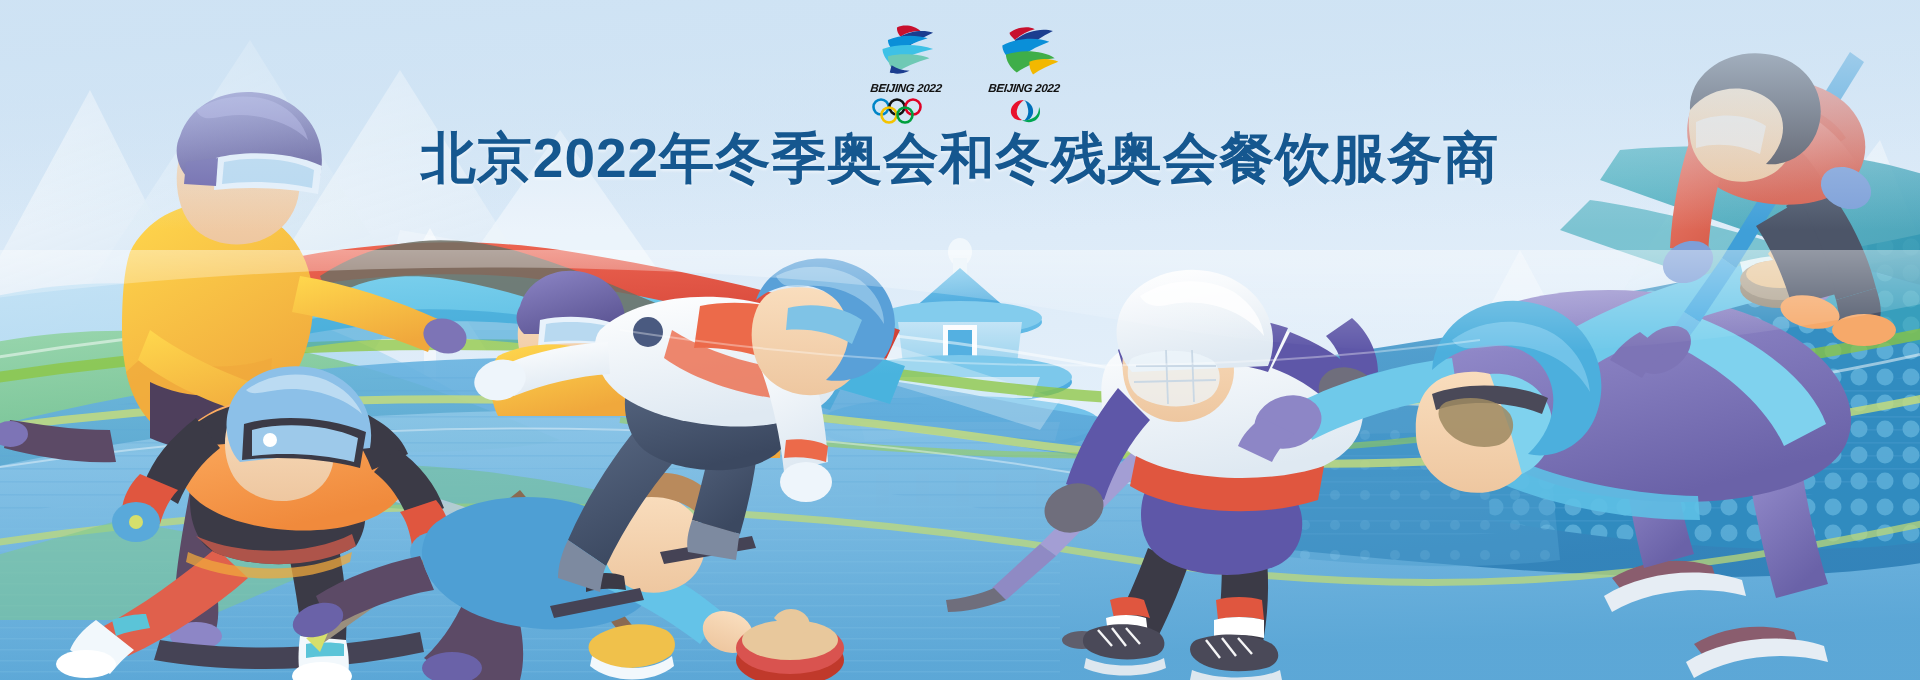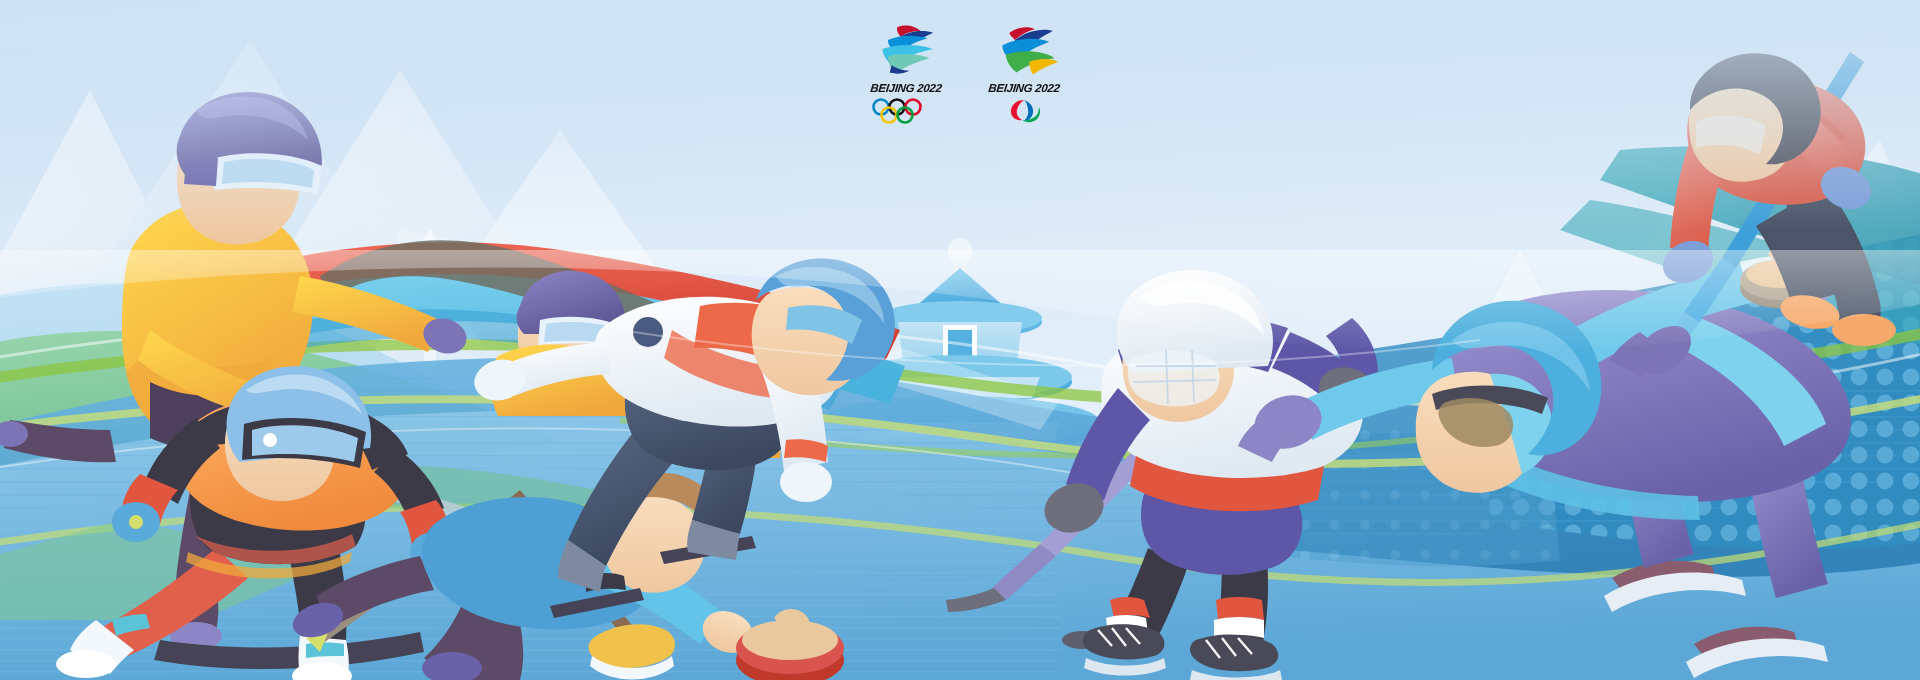--- a/index.html
+++ b/index.html
@@ -679,14 +679,15 @@
       <svg class="emblem-rings" viewBox="0 0 76 26" xmlns="http://www.w3.org/2000/svg">
         <g transform="translate(22,0)">
           <path d="M16,2 C8,2 2,8 3,15 C4,20 9,23 14,22 C10,20 8,16 9,12 C10,7 13,4 16,2 Z" fill="#e8112d"></path>
           <path d="M16,2 C22,4 26,9 25,15 C24,20 20,23 16,23 C19,20 21,16 20,11 C19,6 18,3 16,2 Z" fill="#0070ba"></path>
           <path d="M14,22 C18,25 25,25 29,21 C32,18 33,13 31,9 C31,14 29,18 25,20 C21,22 17,23 14,22 Z" fill="#00a651"></path>
         </g>
       </svg>
     </div>
   </div>
 
+  <div id="page-title">北京2022年冬季奥会和冬残奥会餐饮服务商</div>
 
 </div>
 
 </body></html>

